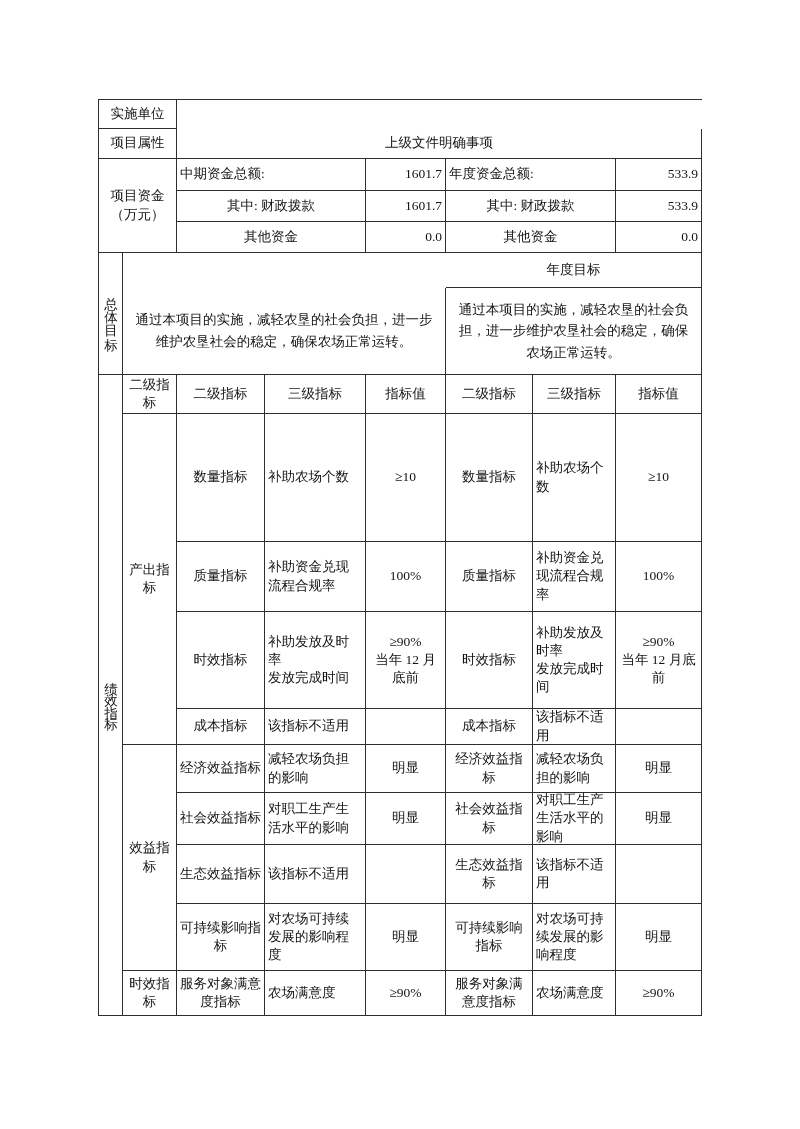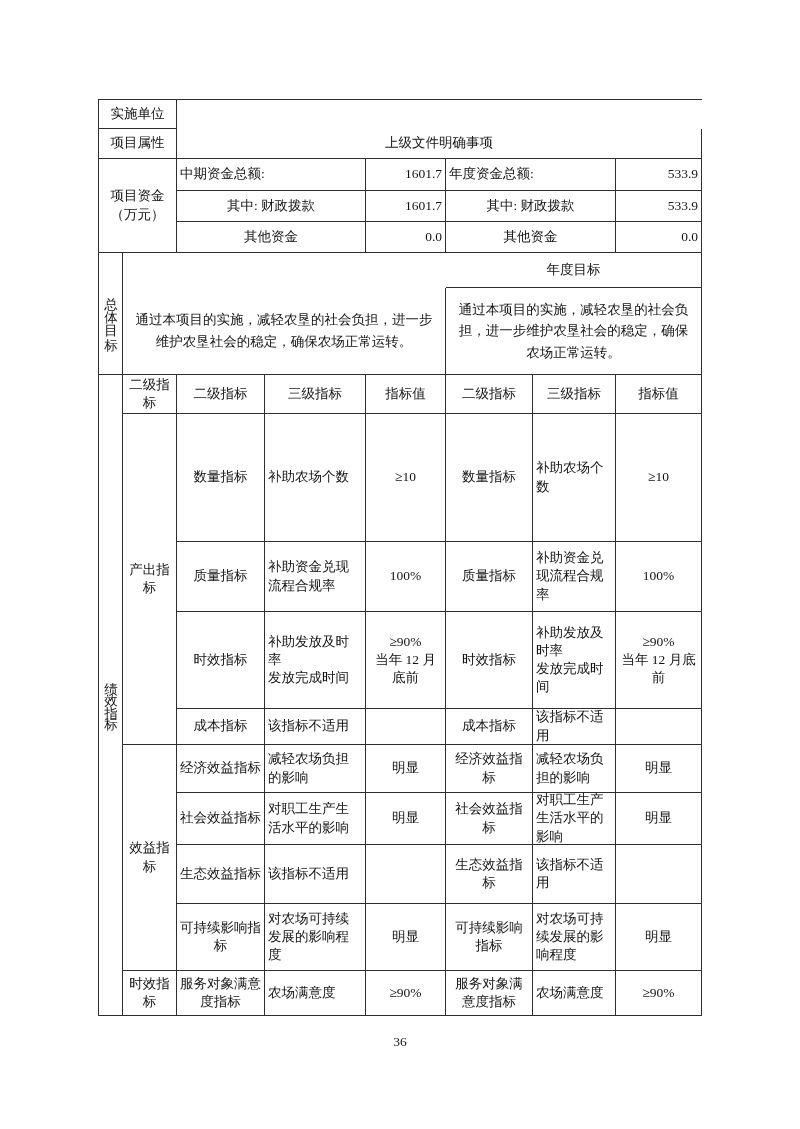--- a/index.html
+++ b/index.html
@@ -148,14 +148,13 @@
 
     <div class="c" style="grid-area:17/3/18/4">服务对象满意度指标</div>
     <div class="c lt pre" style="grid-area:17/4/18/5">农场满意度</div>
     <div class="c pre" style="grid-area:17/5/18/6">≥90%</div>
     <div class="c" style="grid-area:17/6/18/7">服务对象满意度指标</div>
     <div class="c lt pre" style="grid-area:17/7/18/8">农场满意度</div>
     <div class="c pre" style="grid-area:17/8/18/9">≥90%</div>
 
   </div>
 
-  <div class="page-num">36</div>
 </div>
 
 </body></html>

